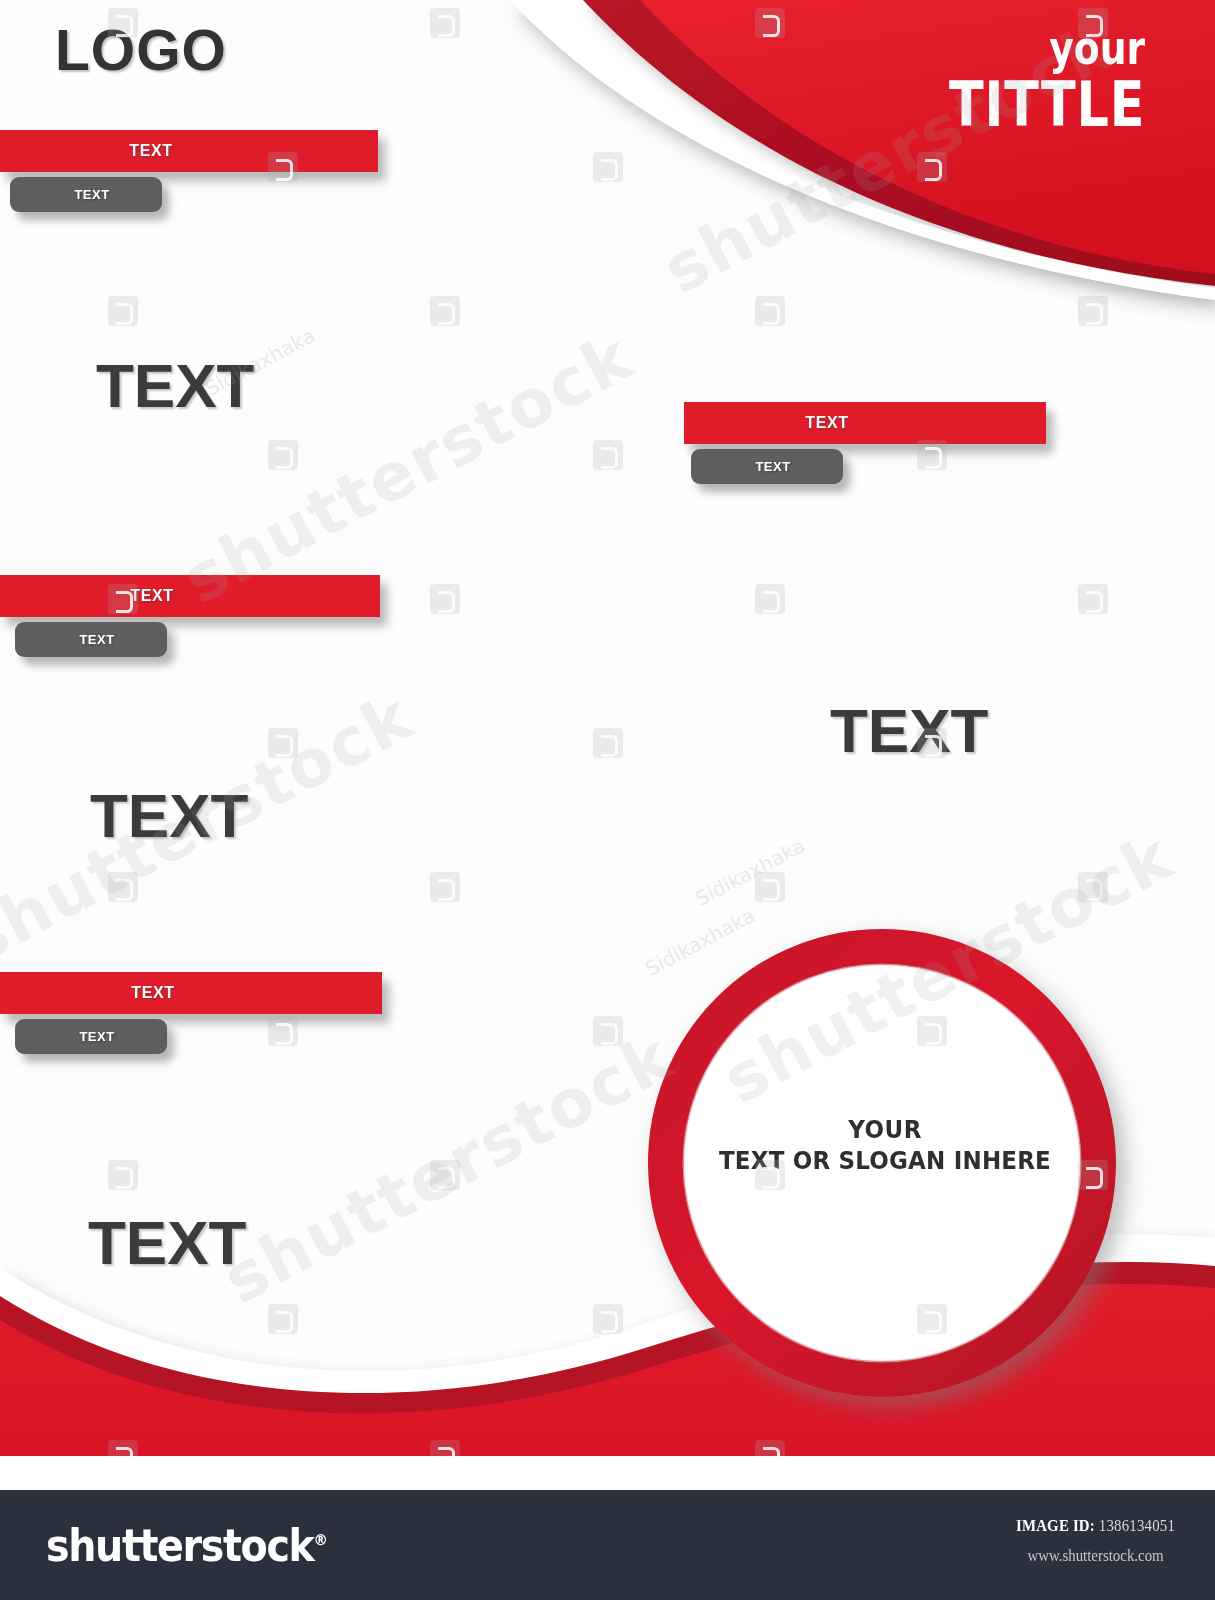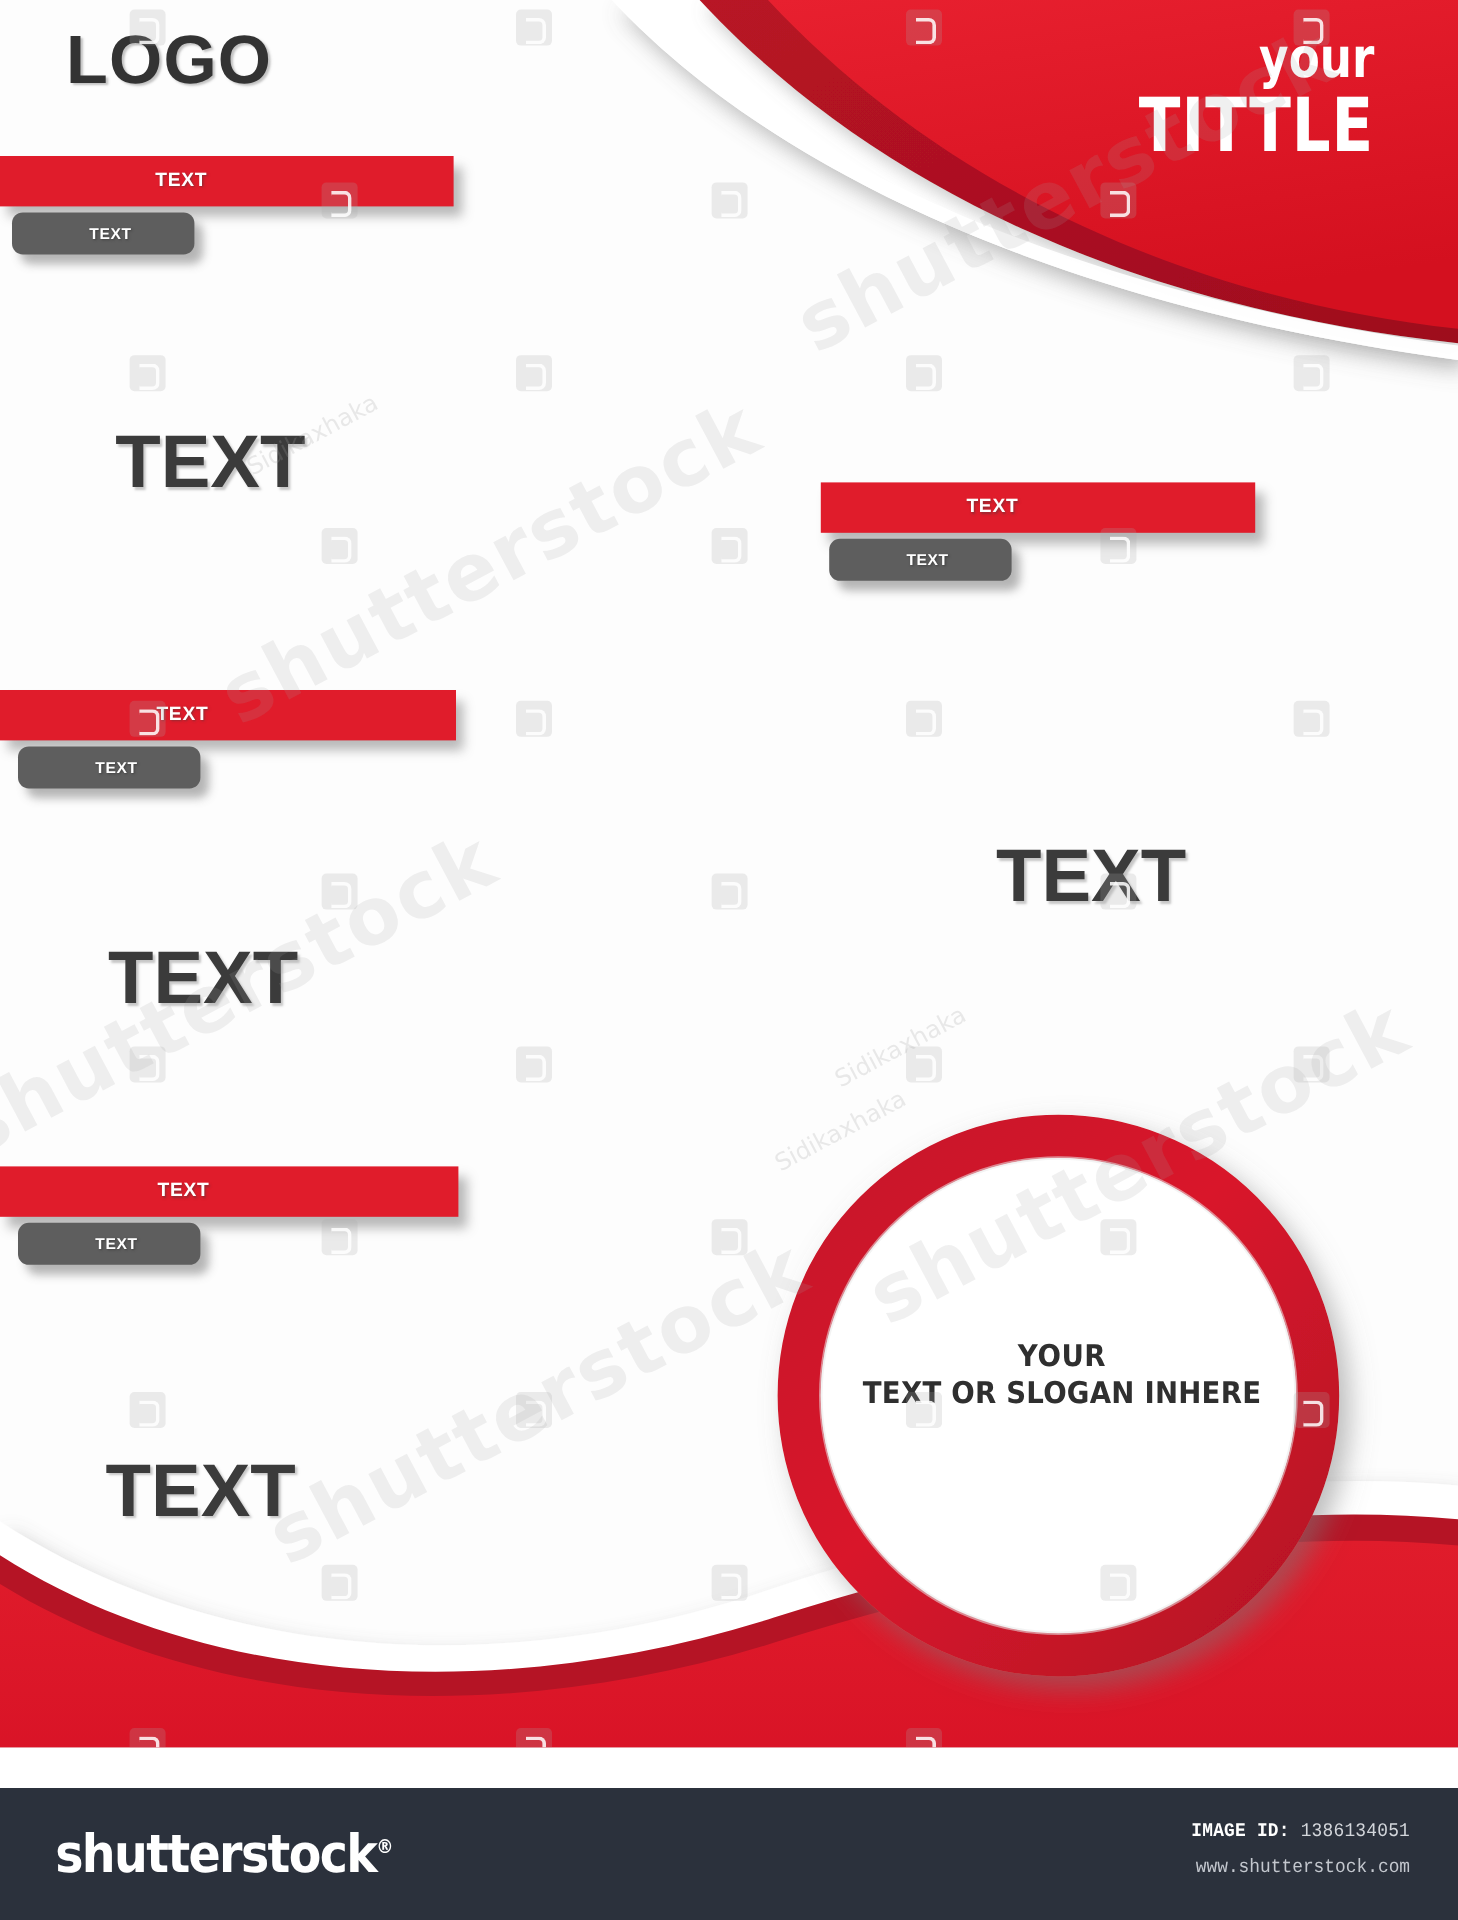--- a/index.html
+++ b/index.html
@@ -199,23 +199,23 @@
   }
   .ss-logo .reg {
     font-size: 16px;
     vertical-align: super;
     letter-spacing: 0;
   }
   .footer-right {
     position: absolute;
     right: 40px;
     top: 27px;
-    text-align: right;
+    text-align: center;
     color: #d3d6db;
-    font-family: Liberation Mono, monospace;
+    font-family: Liberation Serif, serif;
   }
   .footer-right .imgid {
     font-size: 16px;
     display: block;
     letter-spacing: 0.2px;
     transform: scaleX(0.93);
     transform-origin: right center;
   }
   .footer-right .imgid b { color: #ffffff; }
   .footer-right .site {

